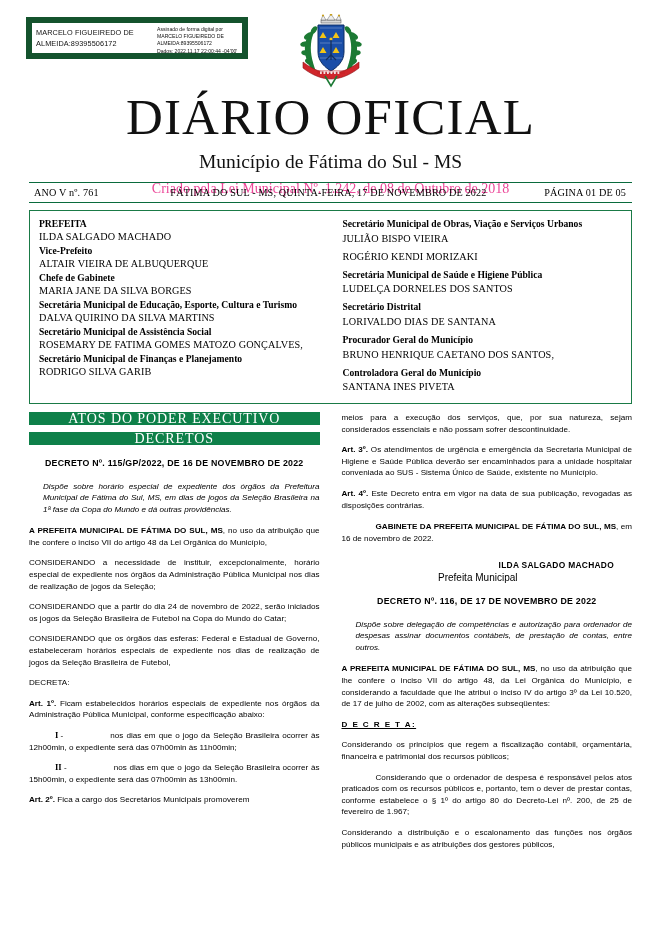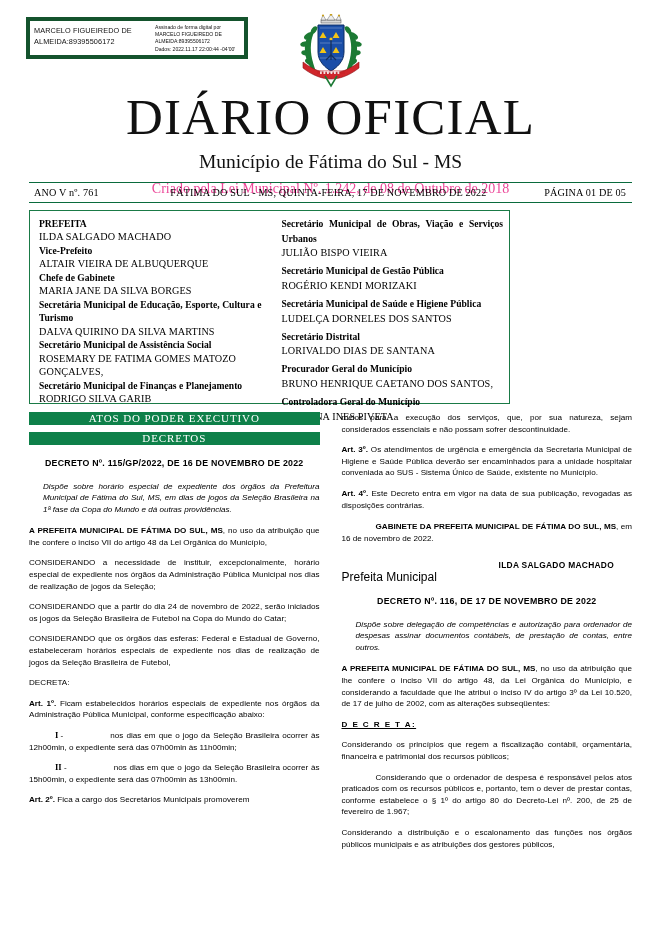--- a/index.html
+++ b/index.html
@@ -25,21 +25,21 @@
     background: #fff;
   }
 
   
   .sig-stamp {
     position: absolute;
     left: 26px;
     top: 17px;
     width: 222px;
     height: 42px;
-    border: 4px solid #14532d;
+    border: 6px solid #14532d;
     box-sizing: border-box;
     display: flex;
     overflow: hidden;
   }
   .sig-left {
     width: 120px;
     padding: 4px 2px 0 4px;
     box-sizing: border-box;
     font-family: "Liberation Sans", sans-serif;
     font-size: 7.3px;
@@ -122,21 +122,21 @@
     padding-left: 14px;
     white-space: nowrap;
   }
   .infobar .ib-pag { padding-right: 6px; white-space: nowrap; }
 
   
   .officials {
     position: absolute;
     left: 29px;
     top: 210px;
-    width: 481px;
+    width: 603px;
     height: 194px;
     border: 1.4px solid #1a7a46;
     box-sizing: border-box;
     display: flex;
     padding: 4px 0 0 0;
   }
   .off-col {
     width: 50%;
     box-sizing: border-box;
     padding: 2px 8px 0 9px;
@@ -158,21 +158,21 @@
     letter-spacing: 0.1px;
   }
   .off-col.right .off-role { line-height: 14.6px; }
   .off-col.right .off-name { line-height: 14.6px; margin-bottom: 3.5px; }
 
   
   .greenbar {
     background: #0e8049;
     color: #ffffff;
     font-family: "Liberation Serif", serif;
-    font-size: 11px;
+    font-size: 14px;
     letter-spacing: 0.9px;
     text-align: center;
     height: 13px;
     line-height: 13px;
     margin: 0 0 7px 0;
   }
   .greenbar.second { margin-top: 3px; }
 
   
   .cols {
@@ -247,23 +247,23 @@
     font-weight: bold;
     font-size: 8.4px;
     line-height: 11.4px;
     text-align: right;
     margin: 0;
     letter-spacing: 0.3px;
     padding-right: 18px;
   }
   p.assinatura-cargo {
     font-family: "Liberation Sans", sans-serif;
-    font-size: 12px;
+    font-size: 10px;
     line-height: 11.4px;
-    text-align: left;
+    text-align: center;
     margin: 0 0 4px 0;
     padding-right: 18px;
   }
   .decreta-spaced {
     font-family: "Liberation Sans", sans-serif;
     font-weight: bold;
     font-size: 8.1px;
     letter-spacing: 1.4px;
     text-decoration: underline;
   }
@@ -378,21 +378,20 @@
       <div class="off-role">Secretária Municipal de Educação, Esporte, Cultura e Turismo</div>
       <div class="off-name">DALVA QUIRINO DA SILVA MARTINS</div>
       <div class="off-role">Secretário Municipal de Assistência Social</div>
       <div class="off-name">ROSEMARY DE FATIMA GOMES MATOZO GONÇALVES,</div>
       <div class="off-role">Secretário Municipal de Finanças e Planejamento</div>
       <div class="off-name">RODRIGO SILVA GARIB</div>
     </div>
     <div class="off-col right">
       <div class="off-role">Secretário Municipal de Obras, Viação e Serviços Urbanos</div>
       <div class="off-name">JULIÃO BISPO VIEIRA</div>
-      <div class="off-role">Secretário Municipal de Gestão Pública</div>
       <div class="off-name">ROGÉRIO KENDI MORIZAKI</div>
       <div class="off-role">Secretária Municipal de Saúde e Higiene Pública</div>
       <div class="off-name">LUDELÇA DORNELES DOS SANTOS</div>
       <div class="off-role">Secretário Distrital</div>
       <div class="off-name">LORIVALDO DIAS DE SANTANA</div>
       <div class="off-role">Procurador Geral do Município</div>
       <div class="off-name">BRUNO HENRIQUE CAETANO DOS SANTOS,</div>
       <div class="off-role">Controladora Geral do Município</div>
       <div class="off-name">SANTANA INES PIVETA</div>
     </div>

